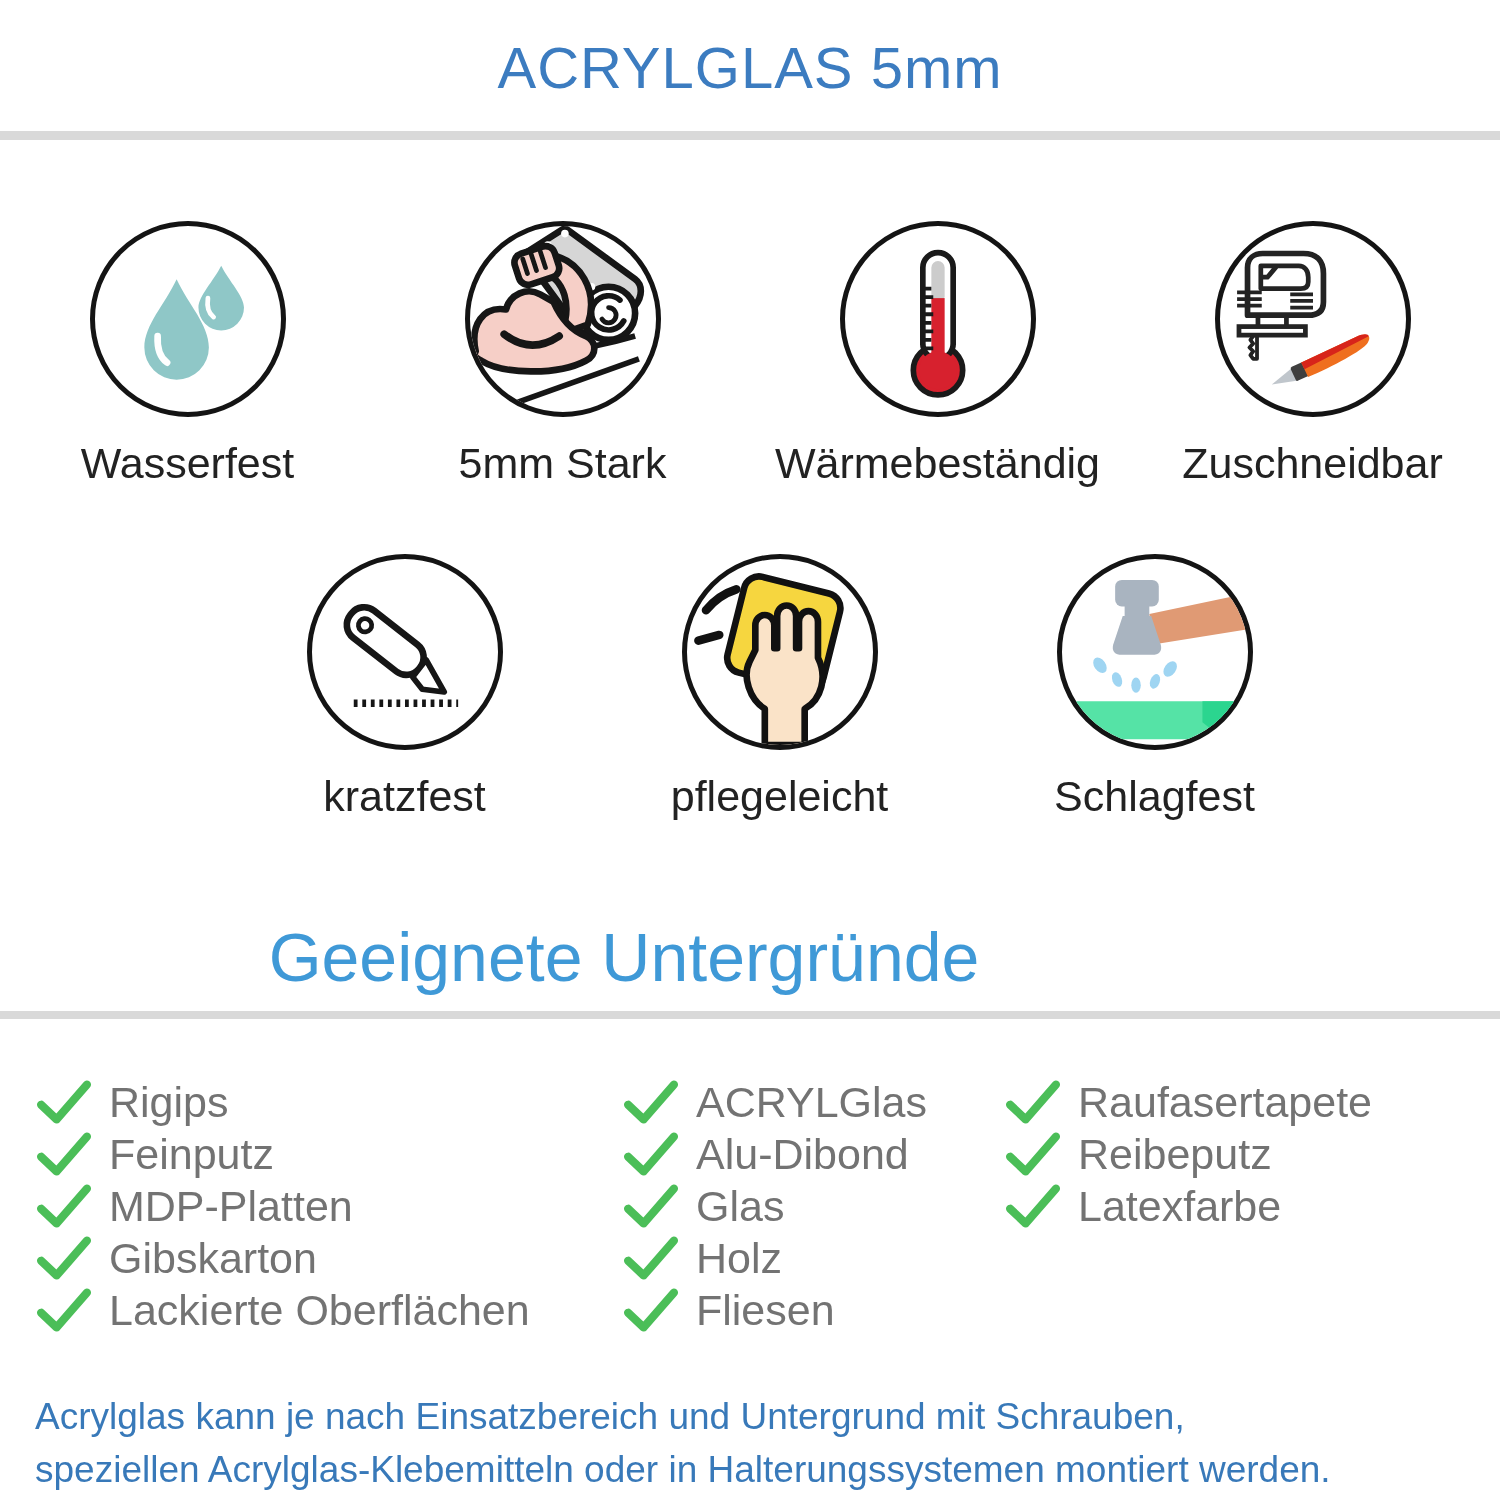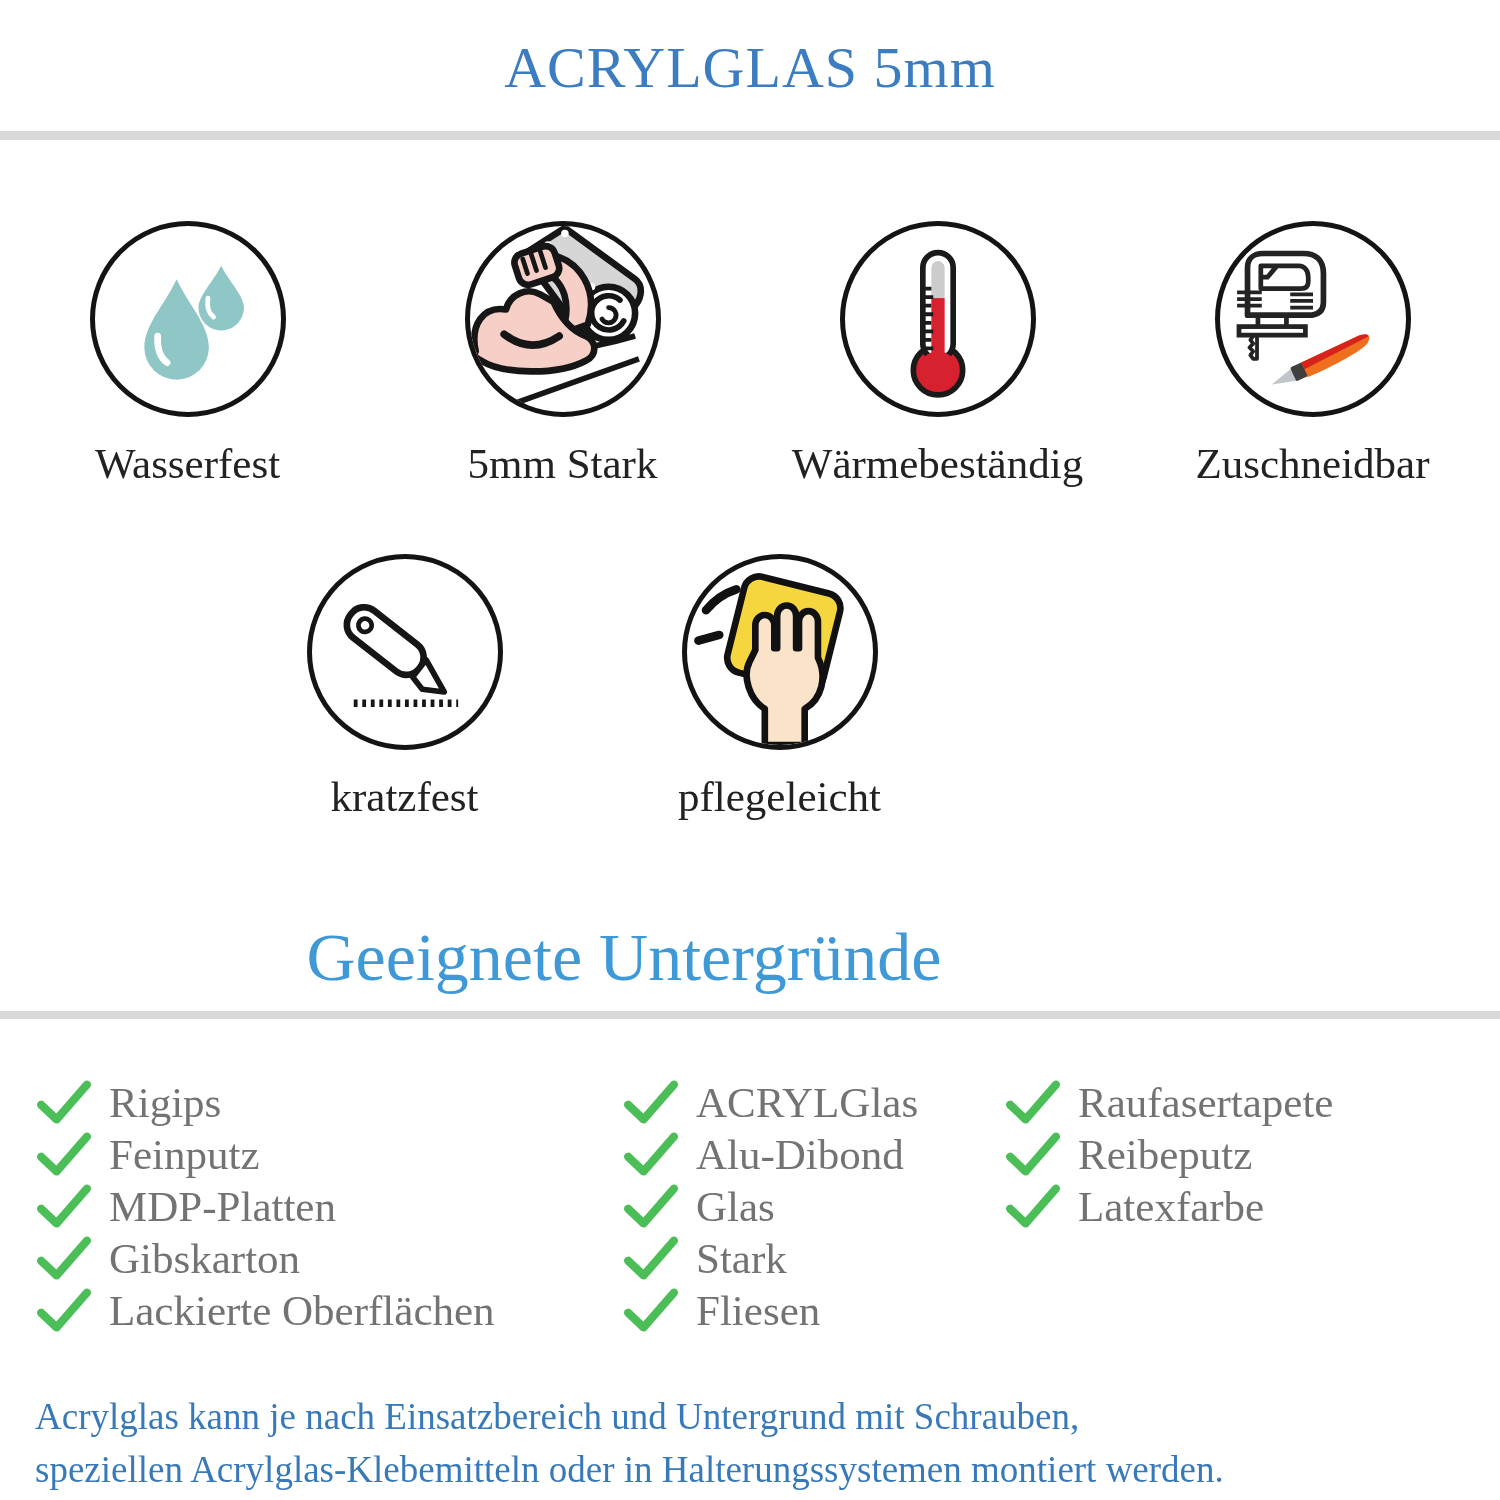--- a/index.html
+++ b/index.html
@@ -1,18 +1,18 @@
 <!DOCTYPE html>
 <html><head>
 <meta charset="utf-8">
 <style>
   html,body{margin:0;padding:0;background:#fff;}
   #canvas{
     position:relative;width:1500px;height:1500px;background:#ffffff;overflow:hidden;
-    font-family:Liberation Serif, serif;
+    font-family:Liberation Sans, sans-serif;
   }
   
   .page-title{
     position:absolute;top:34px;left:0;width:1500px;text-align:center;
     font-size:58px;letter-spacing:1px;color:#3c7cc0;
   }
   .divider{position:absolute;left:0;width:1500px;background:#d9d9d9;}
   .divider.top{top:131px;height:9px;}
   .divider.mid{top:1011px;height:8px;}
   .section-heading{
@@ -150,20 +150,38 @@
         <svg viewBox="0 0 196 196">
           <path d="M20 54 Q33 38 52 32" fill="none" stroke="#111111" stroke-width="9" stroke-linecap="round"></path>
           <path d="M12 86 L34 80" fill="none" stroke="#111111" stroke-width="9" stroke-linecap="round"></path>
           <rect x="50" y="26" width="104" height="104" rx="16" transform="rotate(14 102 78)" fill="#f6d63f" stroke="#111111" stroke-width="7"></rect>
           <path d="M82 196 L82 158 C66 148 58 124 66 108 L72 96 L72 70 a10 11 0 0 1 20 0 L92 94 L95 94 L95 60 a10 11 0 0 1 20 0 L115 94 L118 94 L118 66 a10 11 0 0 1 20 0 L138 104 C148 124 142 148 124 158 L124 196 Z" fill="#fae3c8" stroke="#111111" stroke-width="7" stroke-linejoin="round"></path>
         </svg>
       </div>
       <div class="feat-label">pflegeleicht</div>
     </div>
 
+    <div class="feat-cell">
+      <div class="circle">
+        <svg viewBox="0 0 196 196">
+          <polygon points="92,58 196,36 196,74 96,90" fill="#e09a74"></polygon>
+          <rect x="56" y="22" width="46" height="28" rx="7" fill="#a9b4c0"></rect>
+          <rect x="66" y="46" width="26" height="18" fill="#a9b4c0"></rect>
+          <path d="M64 60 h30 l10 30 c2 7 -2 11 -9 11 h-32 c-7 0 -11 -4 -9 -11 Z" fill="#a9b4c0"></path>
+          <ellipse cx="40" cy="112" rx="6" ry="9" transform="rotate(-35 40 112)" fill="#9fd5f2"></ellipse>
+          <ellipse cx="58" cy="127" rx="5" ry="8" transform="rotate(-20 58 127)" fill="#9fd5f2"></ellipse>
+          <ellipse cx="78" cy="133" rx="5" ry="8" fill="#9fd5f2"></ellipse>
+          <ellipse cx="98" cy="129" rx="5" ry="8" transform="rotate(20 98 129)" fill="#9fd5f2"></ellipse>
+          <ellipse cx="114" cy="116" rx="6" ry="9" transform="rotate(35 114 116)" fill="#9fd5f2"></ellipse>
+          <rect x="4" y="150" width="190" height="40" rx="10" fill="#55e3a6"></rect>
+          <polygon points="148,150 192,150 170,190 148,172" fill="#2bd58f"></polygon>
+        </svg>
+      </div>
+      <div class="feat-label">Schlagfest</div>
+    </div>
 
   </div>
 
   <div class="section-heading">Geeignete Untergründe</div>
   <div class="divider mid"></div>
 
   <div class="check-col c1">
     <div class="check-item">
       <svg viewBox="0 0 60 48">
           <path d="M5 27 L22 43 L55 5" fill="none" stroke="#4bbe58" stroke-width="9" stroke-linecap="round" stroke-linejoin="round"></path>
@@ -212,21 +230,21 @@
     <div class="check-item">
       <svg viewBox="0 0 60 48">
           <path d="M5 27 L22 43 L55 5" fill="none" stroke="#4bbe58" stroke-width="9" stroke-linecap="round" stroke-linejoin="round"></path>
         </svg>
       <span>Glas</span>
     </div>
     <div class="check-item">
       <svg viewBox="0 0 60 48">
           <path d="M5 27 L22 43 L55 5" fill="none" stroke="#4bbe58" stroke-width="9" stroke-linecap="round" stroke-linejoin="round"></path>
         </svg>
-      <span>Stark</span>
+      <span>Holz</span>
     </div>
     <div class="check-item">
       <svg viewBox="0 0 60 48">
           <path d="M5 27 L22 43 L55 5" fill="none" stroke="#4bbe58" stroke-width="9" stroke-linecap="round" stroke-linejoin="round"></path>
         </svg>
       <span>Fliesen</span>
     </div>
   </div>
 
   <div class="check-col c3">

